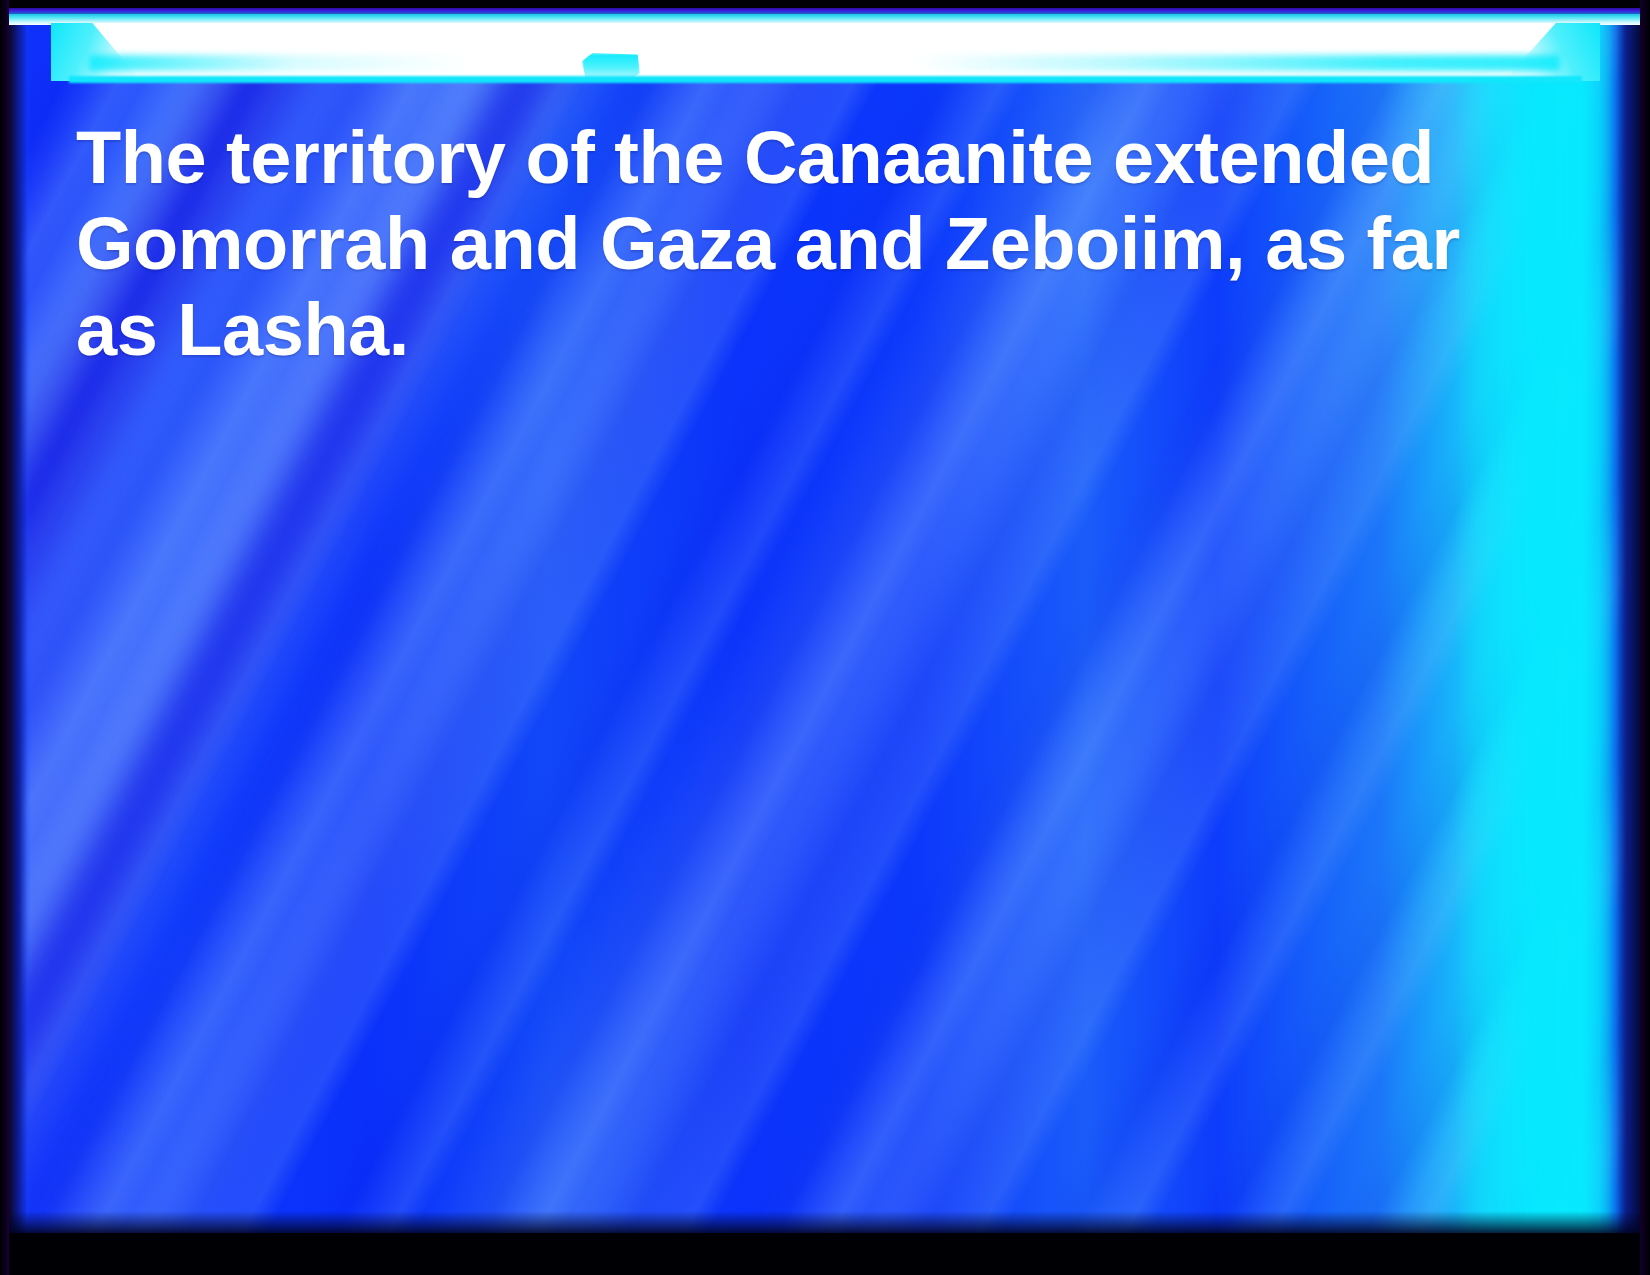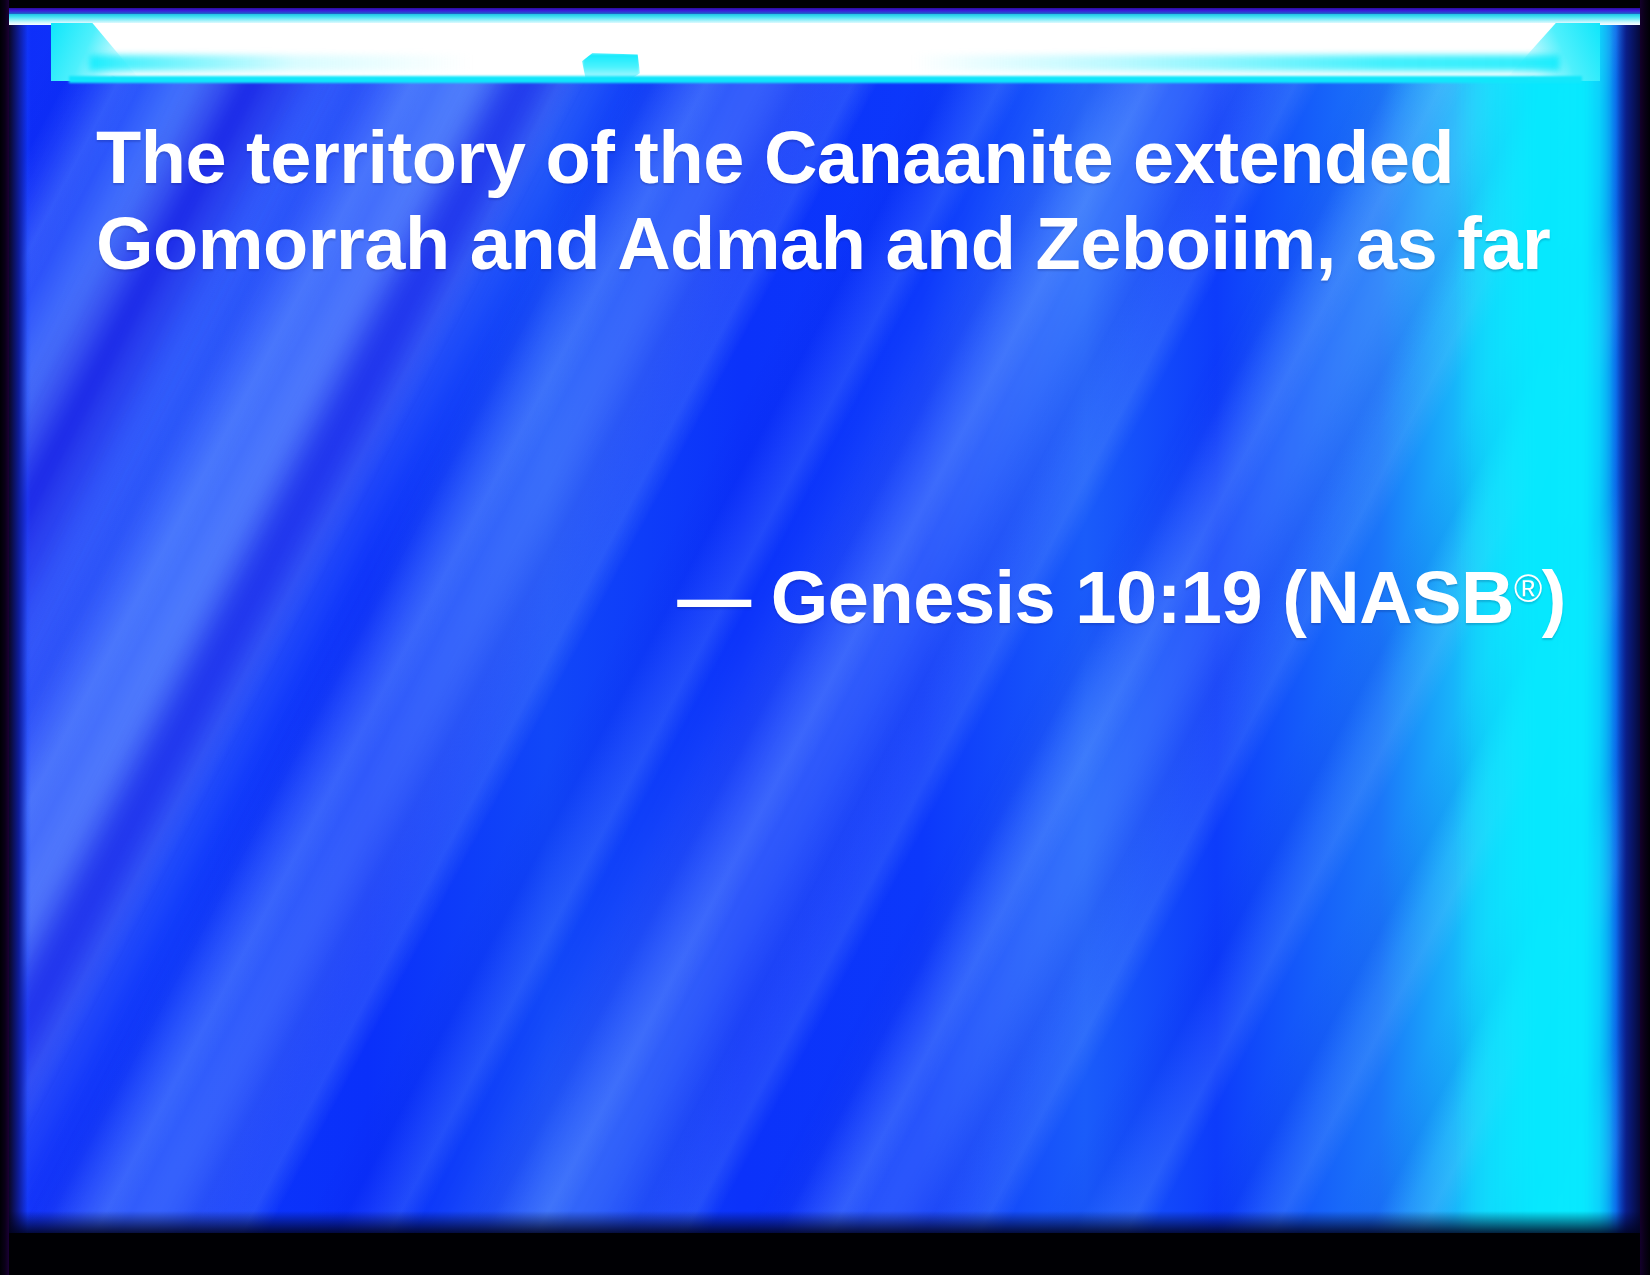--- a/index.html
+++ b/index.html
@@ -246,21 +246,21 @@
     position: absolute;
     left: 60px; right: 58px; bottom: 2px;
     height: 7px;
     background: linear-gradient(to right, #12e7fb 0%, #0fe4fb 50%, #12e7fb 100%);
     filter: blur(1px);
   }
 
   
   .verse-block {
     position: absolute;
-    left: 96px; top: 115px;
+    left: 76px; top: 115px;
     width: 1480px;
     z-index: 40;
   }
   .verse-line {
     color: #ffffff;
     font-size: 74px;
     font-weight: bold;
     line-height: 86px;
     letter-spacing: -0.5px;
     white-space: nowrap;
@@ -316,24 +316,24 @@
     <div class="hb-white"></div>
     <div class="hb-cyan-left"></div>
     <div class="hb-cyan-right"></div>
     <div class="hb-inner-streak"></div>
     <div class="hb-notch"></div>
     <div class="hb-baseline"></div>
   </div>
 
   <div class="verse-block">
     <div class="verse-line">The territory of the Canaanite extended</div>
-    <div class="verse-line">Gomorrah and Admah and Zeboiim, as far</div>
+    <div class="verse-line">Gomorrah and Gaza and Zeboiim, as far</div>
+    <div class="verse-line">as Lasha.</div>
   </div>
 
-  <div class="attribution"><span>—</span><span>&nbsp;</span><span>Genesis</span><span>&nbsp;</span><span>10:19</span><span>&nbsp;</span><span>(NASB</span><span class="reg-mark">®</span><span>)</span></div>
 
   <div class="hairline"></div>
   <div class="frame-top"></div>
   <div class="frame-bottom"></div>
   <div class="frame-left"></div>
   <div class="frame-right"></div>
 
 </div>
 
 </body></html>

